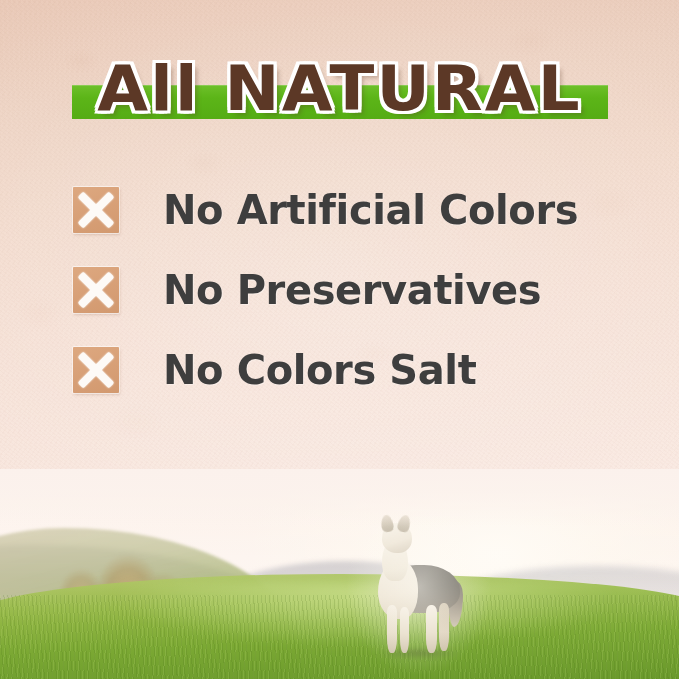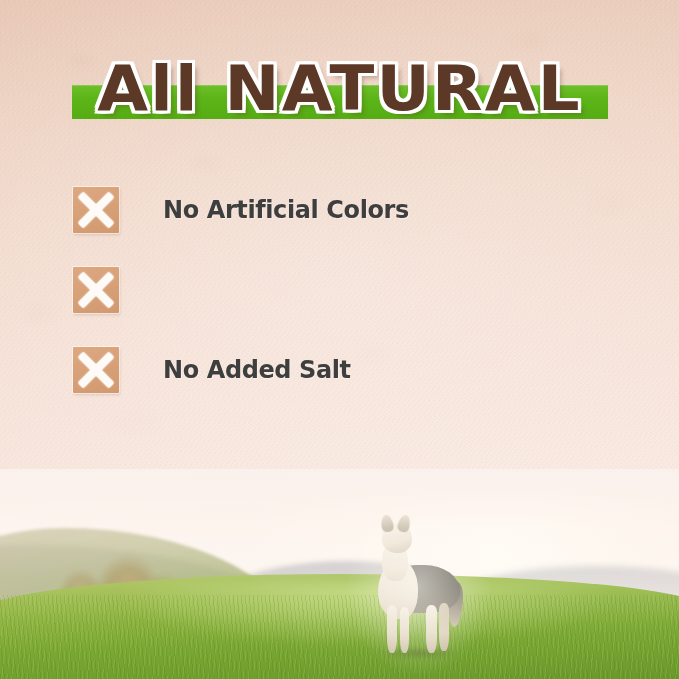--- a/index.html
+++ b/index.html
@@ -151,21 +151,21 @@
     border-radius: 2px;
     box-shadow: 0 0 2px rgba(255,255,255,.9);
   }
   .x-box::before { transform: rotate(45deg); }
   .x-box::after  { transform: rotate(-45deg); }
 
   .claim-label {
     margin-left: 44px;
     font-family: "DejaVu Sans", "Liberation Sans", sans-serif;
     font-weight: 700;
-    font-size: 24px;
+    font-size: 40px;
     line-height: 40px;
     letter-spacing: -0.4px;
     color: #3e3e3e;
     text-shadow: 1px 1px 0 rgba(255,255,255,.35);
     white-space: nowrap;
   }
 
   
   .photo {
     position: absolute;
@@ -462,25 +462,26 @@
   <div class="claims">
 
     <div class="claim-row">
       <div class="x-box"></div>
       <div class="claim-label">No Artificial Colors</div>
     </div>
 
 
     <div class="claim-row">
       <div class="x-box"></div>
+      <div class="claim-label">No Preservatives</div>
     </div>
 
     <div class="claim-row">
       <div class="x-box"></div>
-      <div class="claim-label">No Added Salt</div>
+      <div class="claim-label">No Colors Salt</div>
     </div>
 
   </div>
 
   <div class="photo">
     <div class="sky"></div>
     <div class="sun-glow"></div>
     <div class="ridge ridge-far-l"></div>
     <div class="ridge ridge-far-c"></div>
     <div class="ridge ridge-far-r"></div>

